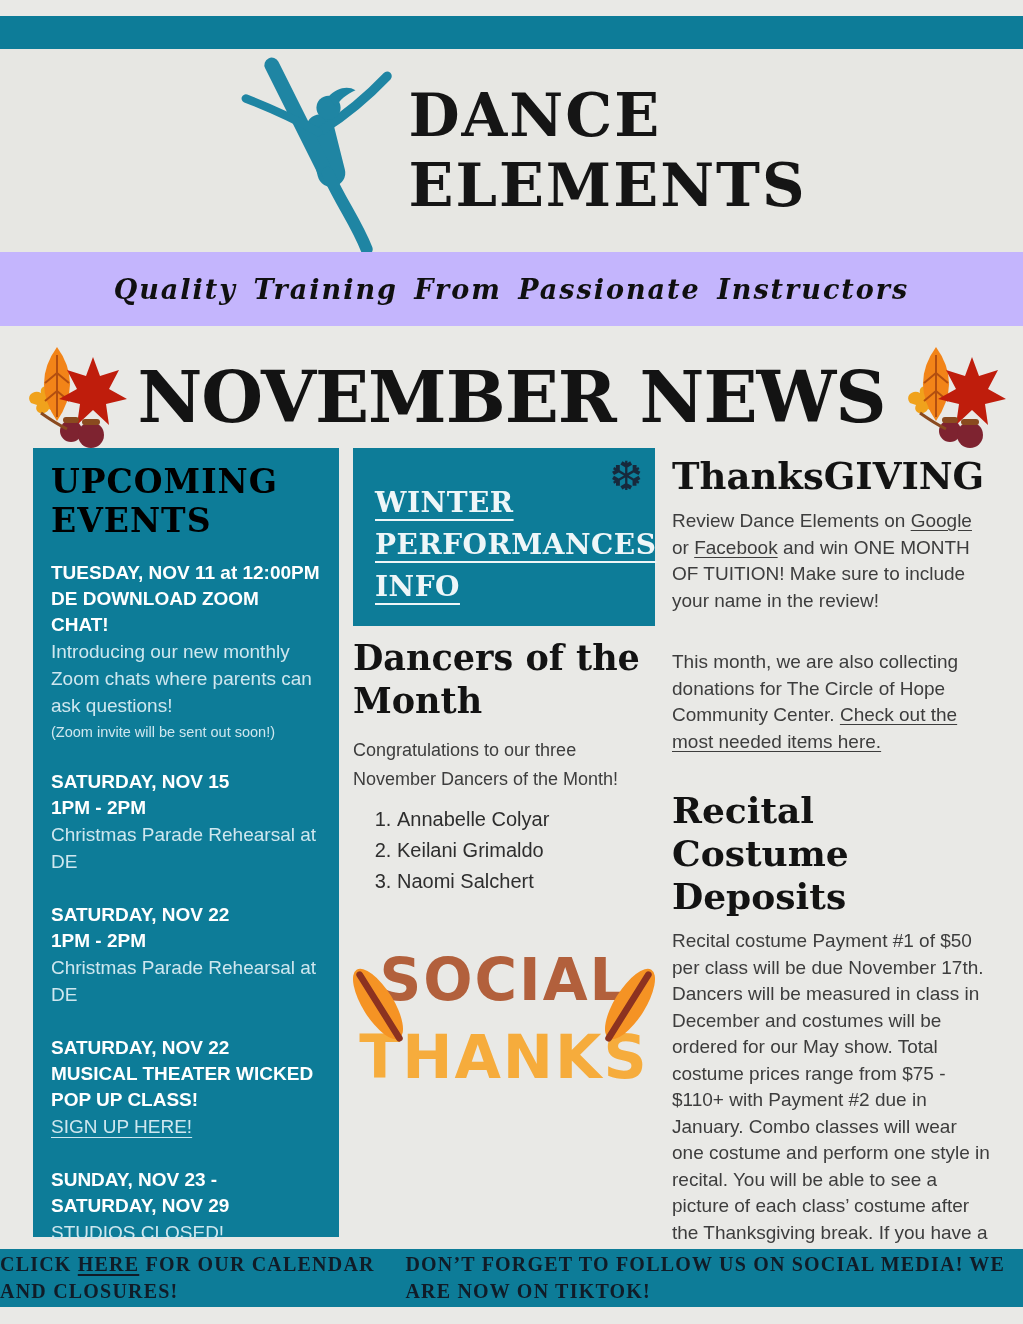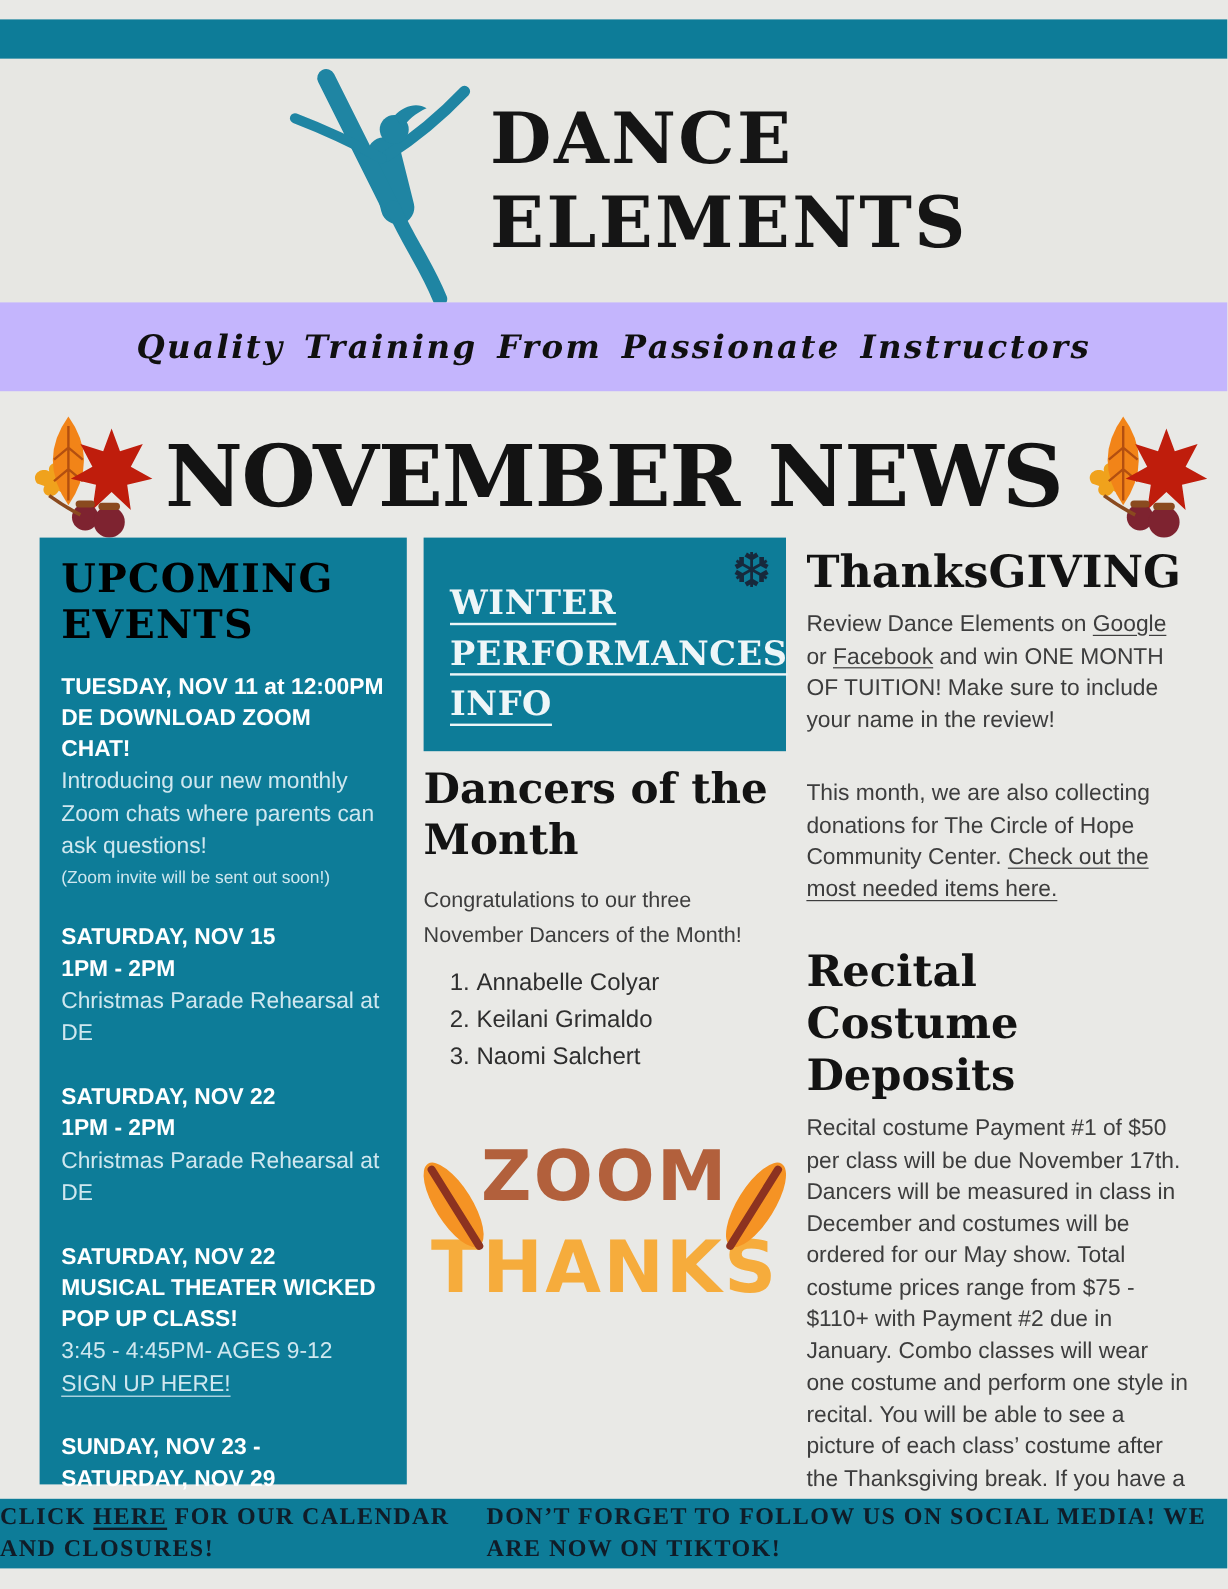--- a/index.html
+++ b/index.html
@@ -152,21 +152,20 @@
 
     <div class="event">
       <div class="b">SATURDAY, NOV 22</div>
       <div class="b">1PM - 2PM</div>
       <div class="r">Christmas Parade Rehearsal at DE</div>
     </div>
 
     <div class="event">
       <div class="b">SATURDAY, NOV 22</div>
       <div class="b">MUSICAL THEATER WICKED POP UP CLASS!</div>
-      <div class="r">3:45 - 4:45PM- AGES 9-12</div>
       <a class="lnk">SIGN UP HERE! </a>
     </div>
 
     <div class="event">
       <div class="b">SUNDAY, NOV 23 -</div>
       <div class="b">SATURDAY, NOV 29</div>
       <div class="r">STUDIOS CLOSED!</div>
       <div class="r">HAPPY THANKSGIVING!</div>
     </div>
   </section>
@@ -188,21 +187,21 @@
 
   <div class="tg-graphic">
     <svg class="feather fl" viewBox="0 0 60 100" aria-hidden="true">
       <ellipse cx="30" cy="50" rx="16" ry="42" fill="#f59324"></ellipse>
       <path d="M30,14 L30,92" stroke="#8c3220" stroke-width="7" stroke-linecap="round"></path>
     </svg>
     <svg class="feather fr" viewBox="0 0 60 100" aria-hidden="true">
       <ellipse cx="30" cy="50" rx="16" ry="42" fill="#f59324"></ellipse>
       <path d="M30,14 L30,92" stroke="#8c3220" stroke-width="7" stroke-linecap="round"></path>
     </svg>
-    <div class="tg-w1">ZOOM</div>
+    <div class="tg-w1">SOCIAL</div>
     <div class="tg-w2">THANKS</div>
   </div>
 
   <section class="right-col">
     <h2 class="h-serif thanks-heading">ThanksGIVING</h2>
     <p class="p1"><span>Review Dance Elements on </span><a class="ulink">Google</a><span> or </span><a class="ulink">Facebook</a><span> and win ONE MONTH OF TUITION! Make sure to include your name in the review!</span></p>
     <p class="p2"><span>This month, we are also collecting donations for The Circle of Hope Community Center. </span><a class="ulink">Check out the most needed items here.</a></p>
 
     <h2 class="h-serif recital-heading">Recital Costume Deposits</h2>
     <p class="recital-body">Recital costume Payment #1 of $50 per class will be due November 17th. Dancers will be measured in class in December and costumes will be ordered for our May show. Total costume prices range from $75 - $110+ with Payment #2 due in January. Combo classes will wear one costume and perform one style in recital. You will be able to see a picture of each class’ costume after the Thanksgiving break. If you have a card on file, Payment #1 will be processed on November 17th.</p>

